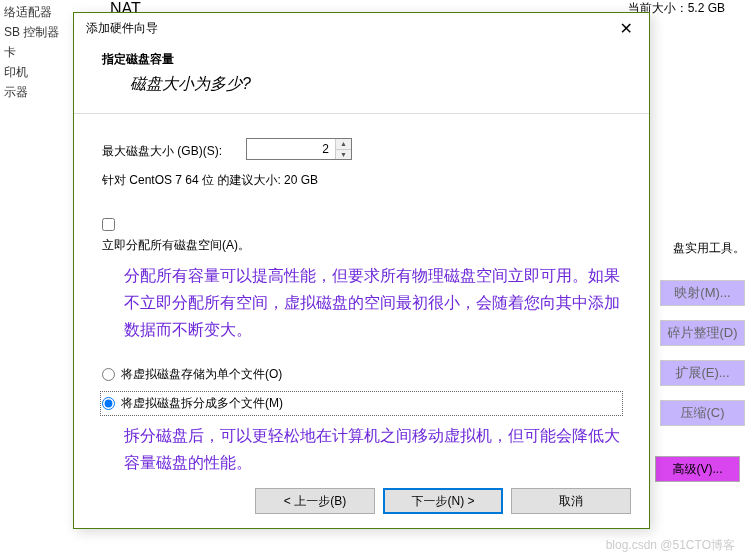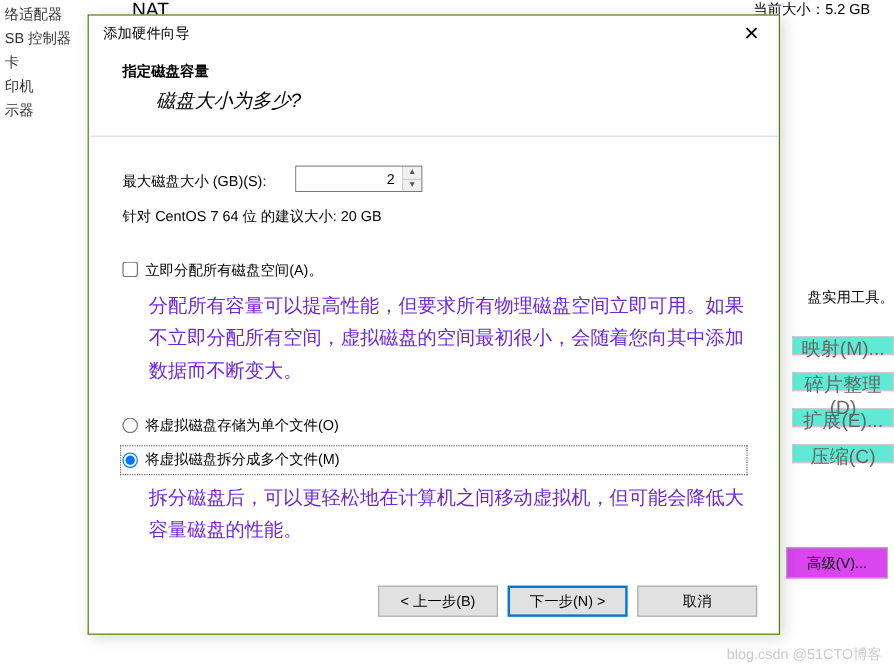--- a/index.html
+++ b/index.html
@@ -44,25 +44,25 @@
       font-size: 12px;
     }
     .bg-right-btns {
       position: absolute;
       right: 0;
       top: 280px;
     }
     .bg-right-btns button {
       display: block;
       width: 85px;
-      height: 16px;
+      height: 26px;
       margin-bottom: 14px;
       font-family: inherit;
-      font-size: 16px;
-      background: #5eead4;
+      font-size: 13px;
+      background: #c4b5fd;
       border: 1px solid #ccc;
       color: #666;
       text-align: center;
       cursor: pointer;
     }
     .bg-bottom-btn {
       position: absolute;
       right: 5px;
       top: 456px;
     }
@@ -165,20 +165,21 @@
     }
     .recommended {
       font-size: 12px;
       margin-bottom: 28px;
     }
     .checkbox-row {
       display: flex;
       align-items: flex-start;
       gap: 6px;
       margin-bottom: 8px;
+      flex-direction: column;
     }
     .checkbox-row input[type="checkbox"] {
       width: 13px;
       height: 13px;
       margin-top: 1px;
     }
     .option-desc {
       padding-left: 22px;
       font-size: 16px;
       line-height: 1.7;
@@ -201,21 +202,21 @@
       outline-offset: 1px;
     }
     .footer {
       position: absolute;
       right: 18px;
       bottom: 14px;
       display: flex;
       gap: 8px;
     }
     .footer button {
-      width: 100px;
+      width: 120px;
       height: 26px;
       font-family: inherit;
       font-size: 12px;
       background: #e1e1e1;
       border: 1px solid #adadad;
       cursor: pointer;
     }
     .footer button.default {
       border: 2px solid #0078d7;
     }

